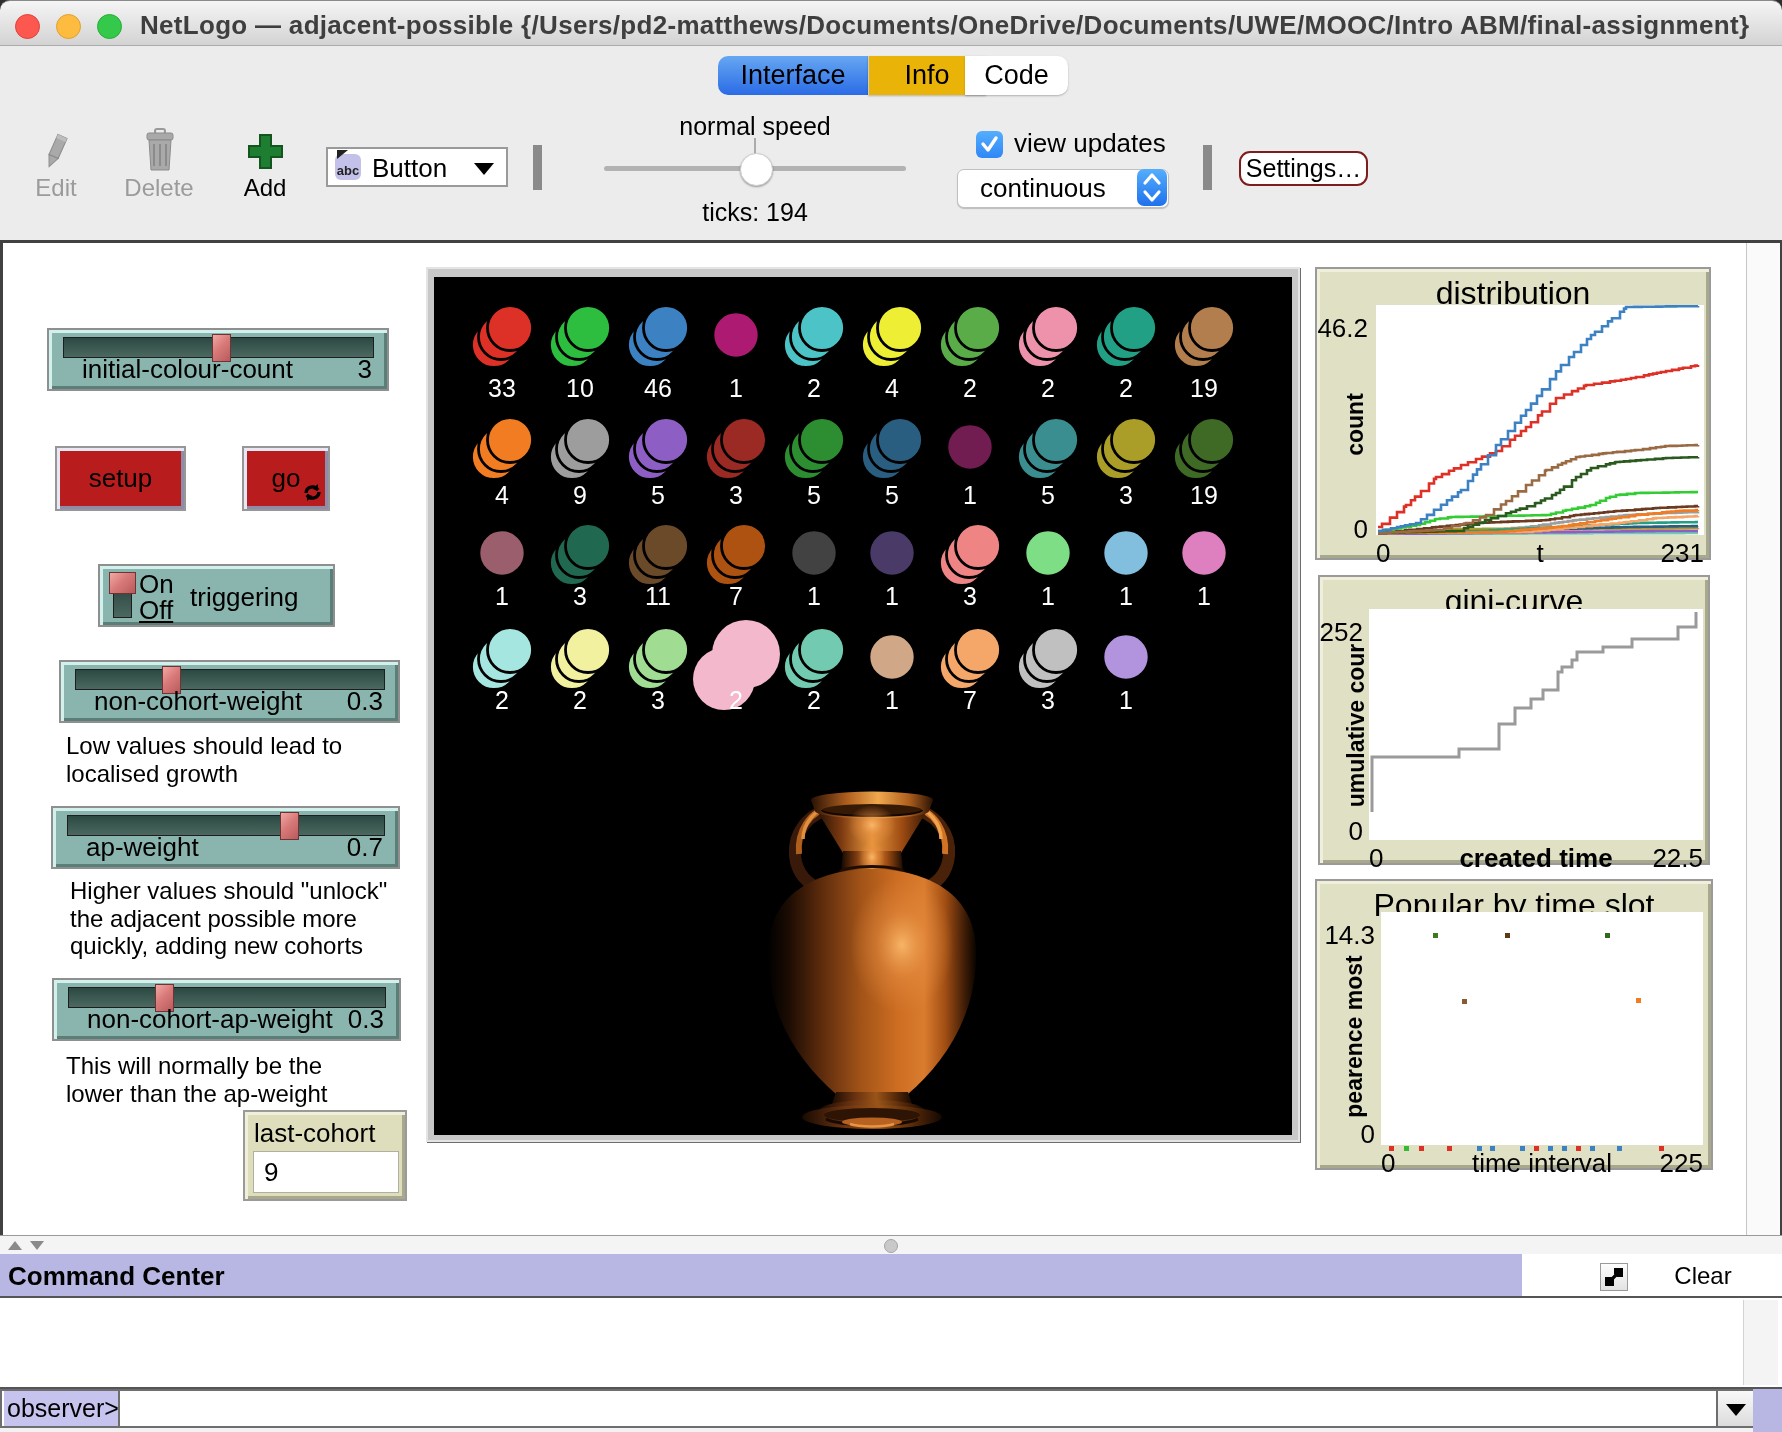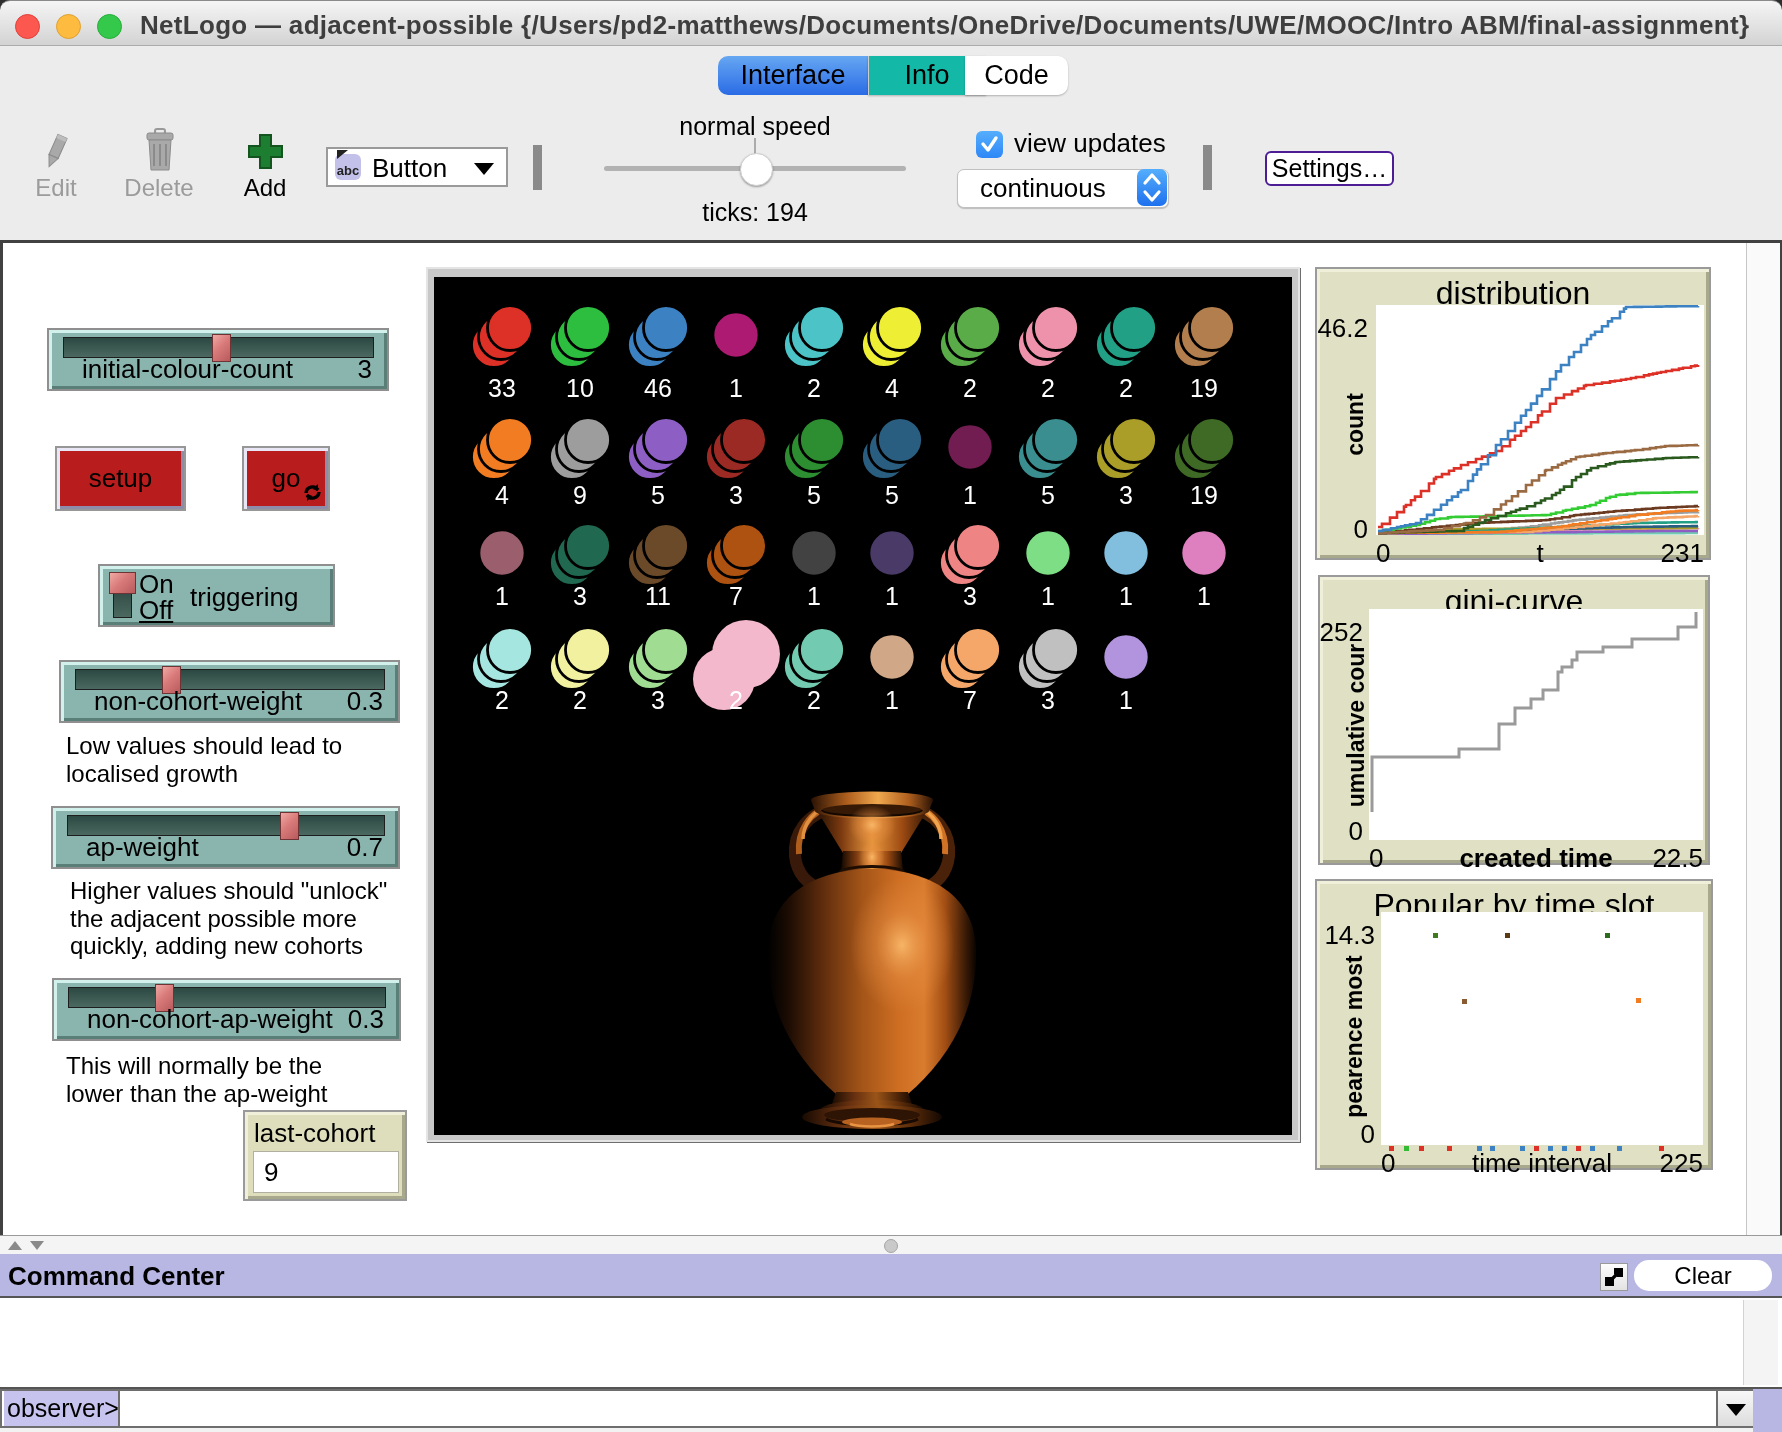--- a/index.html
+++ b/index.html
@@ -48,21 +48,21 @@
   <div id="titlebar" class="abs">
     <div class="light" style="left:15px;background:#fc5850;border:1px solid #e04038;"></div>
     <div class="light" style="left:56px;background:#fdbc40;border:1px solid #e0a02e;"></div>
     <div class="light" style="left:97px;background:#35c94b;border:1px solid #24ad38;"></div>
     <div id="title-text">NetLogo — adjacent-possible {/Users/pd2-matthews/Documents/OneDrive/Documents/UWE/MOOC/Intro ABM/final-assignment}</div>
   </div>
 
   <div id="toolbar" class="abs">
 
     <div class="seg" style="left:718px;width:150px;border-radius:10px 0 0 10px;background:linear-gradient(#66a7f2,#2a6be6);">Interface</div>
-    <div class="seg" style="left:868px;width:118px;background:#14b8a6;border-left:1px solid #ccc;border-right:1px solid #ccc;box-shadow:0 1px 2px rgba(0,0,0,0.25);">Info</div>
+    <div class="seg" style="left:868px;width:118px;background:#eab308;border-left:1px solid #ccc;border-right:1px solid #ccc;box-shadow:0 1px 2px rgba(0,0,0,0.25);">Info</div>
     <div class="seg" style="left:965px;width:103px;border-radius:0 10px 10px 0;background:#fff;box-shadow:0 1px 2px rgba(0,0,0,0.25);">Code</div>
 
     <svg class="abs" style="left:40px;top:85px;" width="32" height="40" viewBox="0 0 32 40">
       <g transform="rotate(24 16 20)">
         <rect x="11" y="4" width="10" height="22" fill="#a9a9a9" stroke="#8b8b8b" stroke-width="1"></rect>
         <path d="M11 26 L21 26 L16 37 Z" fill="#a9a9a9" stroke="#8b8b8b" stroke-width="1"></path>
         <rect x="11" y="4" width="10" height="4" fill="#bdbdbd"></rect>
       </g>
     </svg>
     <div class="tool-label" style="left:16px;top:128px;width:80px;">Edit</div>
@@ -104,21 +104,21 @@
     <div class="abs" style="left:957px;top:123px;width:210px;height:37px;background:#fff;border:1px solid #c0c0c0;border-radius:7px;box-shadow:0 1px 1px rgba(0,0,0,0.2);"></div>
     <div class="abs" style="left:980px;top:127px;font-size:26px;">continuous</div>
     <div class="abs" style="left:1137px;top:123px;width:30px;height:37px;background:linear-gradient(#55aefc,#1e71ee);border-radius:7px;"></div>
     <svg class="abs" style="left:1137px;top:123px;" width="30" height="37" viewBox="0 0 30 37">
       <path d="M8 14 L15 6 L22 14" fill="none" stroke="#fff" stroke-width="3.2" stroke-linecap="round" stroke-linejoin="round"></path>
       <path d="M8 23 L15 31 L22 23" fill="none" stroke="#fff" stroke-width="3.2" stroke-linecap="round" stroke-linejoin="round"></path>
     </svg>
 
     <div class="abs" style="left:1203px;top:99px;width:9px;height:45px;background:#8a8a8a;"></div>
 
-    <div class="abs" style="left:1239px;top:105px;width:129px;height:35px;background:#fff;border:2px solid #4c1d95;box-sizing:border-box;border-radius:6px;display:flex;align-items:center;justify-content:center;font-size:25px;margin-left:26px;">Settings…</div>
+    <div class="abs" style="left:1239px;top:105px;width:129px;height:35px;background:#fff;border:2px solid #7f1d1d;box-sizing:border-box;border-radius:11px;display:flex;align-items:center;justify-content:center;font-size:25px;">Settings…</div>
   </div>
 
   <div class="abs" id="iface" style="left:0;top:240px;width:1782px;height:995px;background:#fff;border-top:3px solid #414141;">
     <div class="abs" style="left:0;top:0;width:3px;height:995px;background:#414141;"></div>
     <div class="abs" style="left:1779px;top:0;width:3px;height:995px;background:#414141;"></div>
     <div class="abs" style="left:1746px;top:0;width:33px;height:995px;background:#fafafa;border-left:1px solid #c6c6c6;"></div>
 
     <div class="slider" style="left:47px;top:85px;width:342px;height:63px;">
       <div class="channel"></div>
       <div class="thumb" style="left:163px;"></div>
@@ -472,21 +472,21 @@
       <div class="xlab" style="left:64px;top:267px;width:322px;text-align:right;">225</div>
     </div>
   </div>
 
   <div class="abs" style="left:0;top:1235px;width:1782px;height:19px;background:#f4f4f4;border-top:1px solid #9a9a9a;box-sizing:border-box;">
     <div style="position:absolute;left:8px;top:5px;width:0;height:0;border-left:7px solid transparent;border-right:7px solid transparent;border-bottom:9px solid #8a8a8a;"></div>
     <div style="position:absolute;left:30px;top:5px;width:0;height:0;border-left:7px solid transparent;border-right:7px solid transparent;border-top:9px solid #8a8a8a;"></div>
     <div style="position:absolute;left:884px;top:3px;width:12px;height:12px;border-radius:50%;background:#c9c9c9;border:1px solid #a5a5a5;"></div>
   </div>
 
-  <div class="abs" style="left:0;top:1254px;width:1782px;height:42px;background:#b8b6e2;">
+  <div class="abs" style="left:0;top:1254px;width:1522px;height:42px;background:#b8b6e2;">
     <div style="position:absolute;left:8px;top:7px;font-size:26px;font-weight:bold;color:#000;">Command Center</div>
     <div style="position:absolute;left:1600px;top:9px;width:26px;height:26px;background:linear-gradient(#fdfdfd,#e2e2e2);border:1px solid #9a9a9a;">
       <svg width="26" height="26" viewBox="0 0 26 26">
         <path d="M13 10 L13 4 L22 4 L22 13 L16 13 Z" fill="#000"></path>
         <path d="M13 13 L13 22 L4 22 L4 13 L10 13 Z" fill="#000"></path>
         <path d="M7 19 L19 7" stroke="#000" stroke-width="3.2"></path>
       </svg>
     </div>
     <div style="position:absolute;left:1634px;top:6px;width:138px;height:31px;background:#fff;border-radius:15px;display:flex;align-items:center;justify-content:center;font-size:24px;">Clear</div>
   </div>

